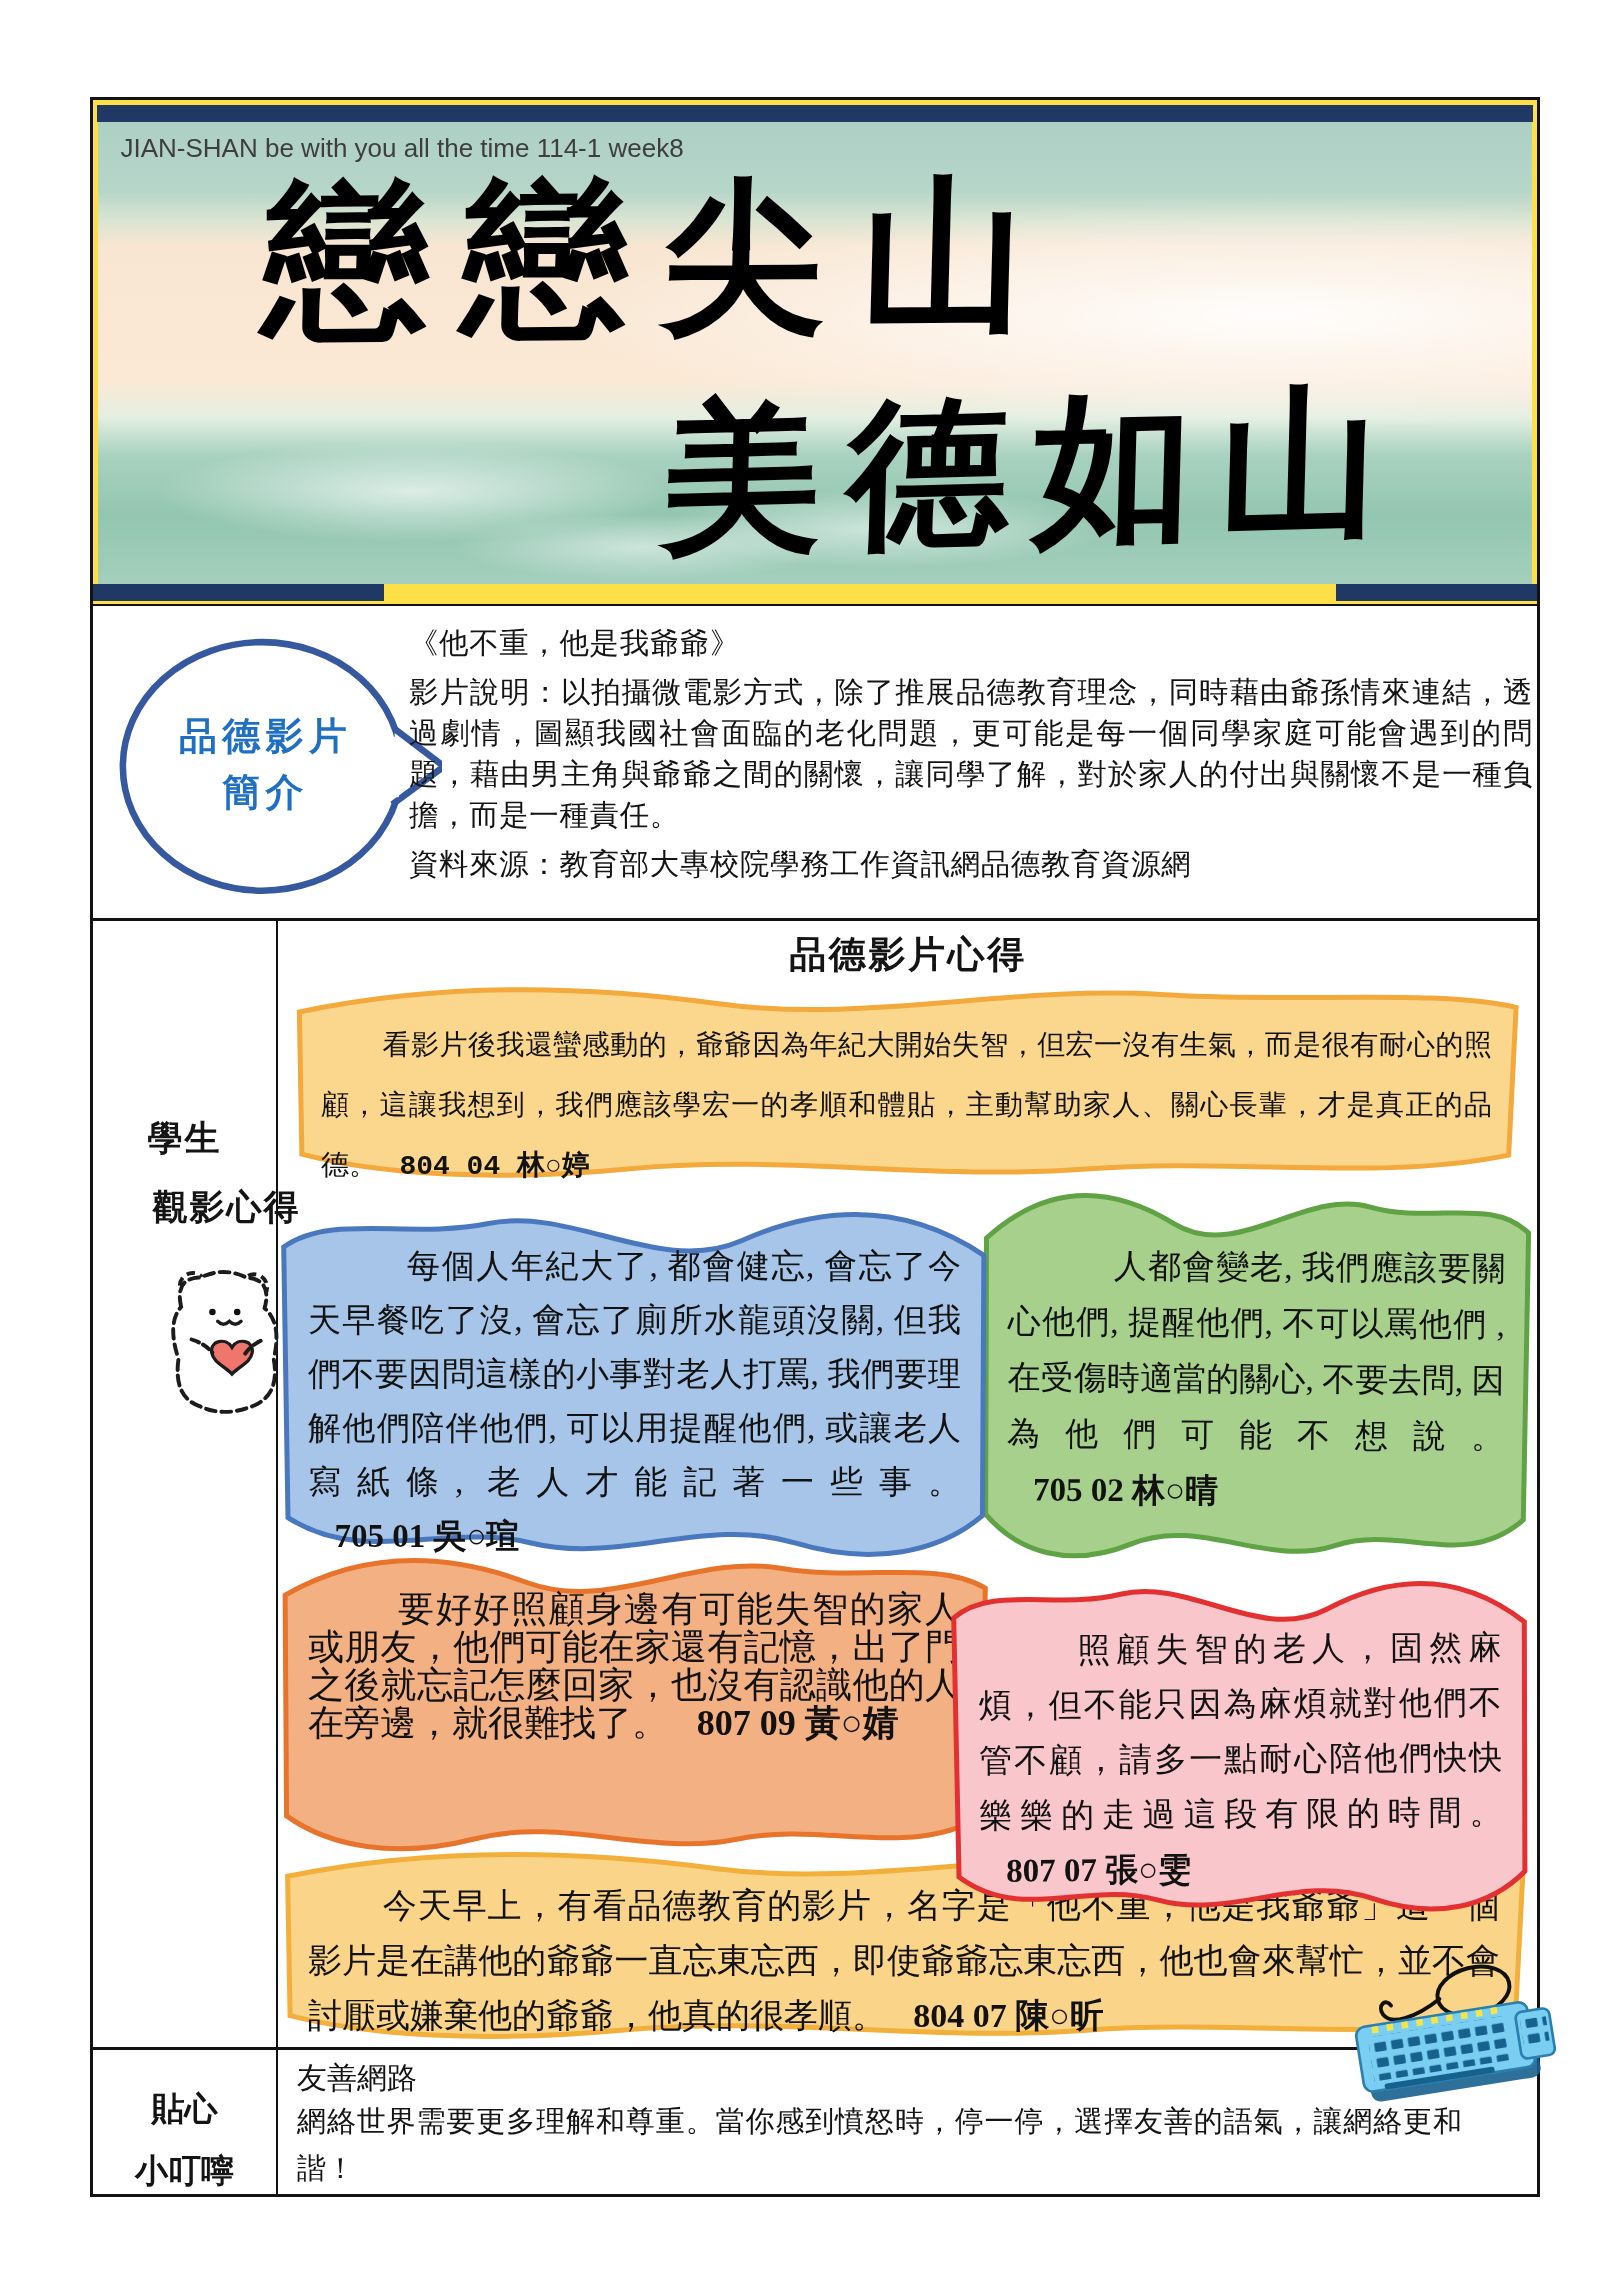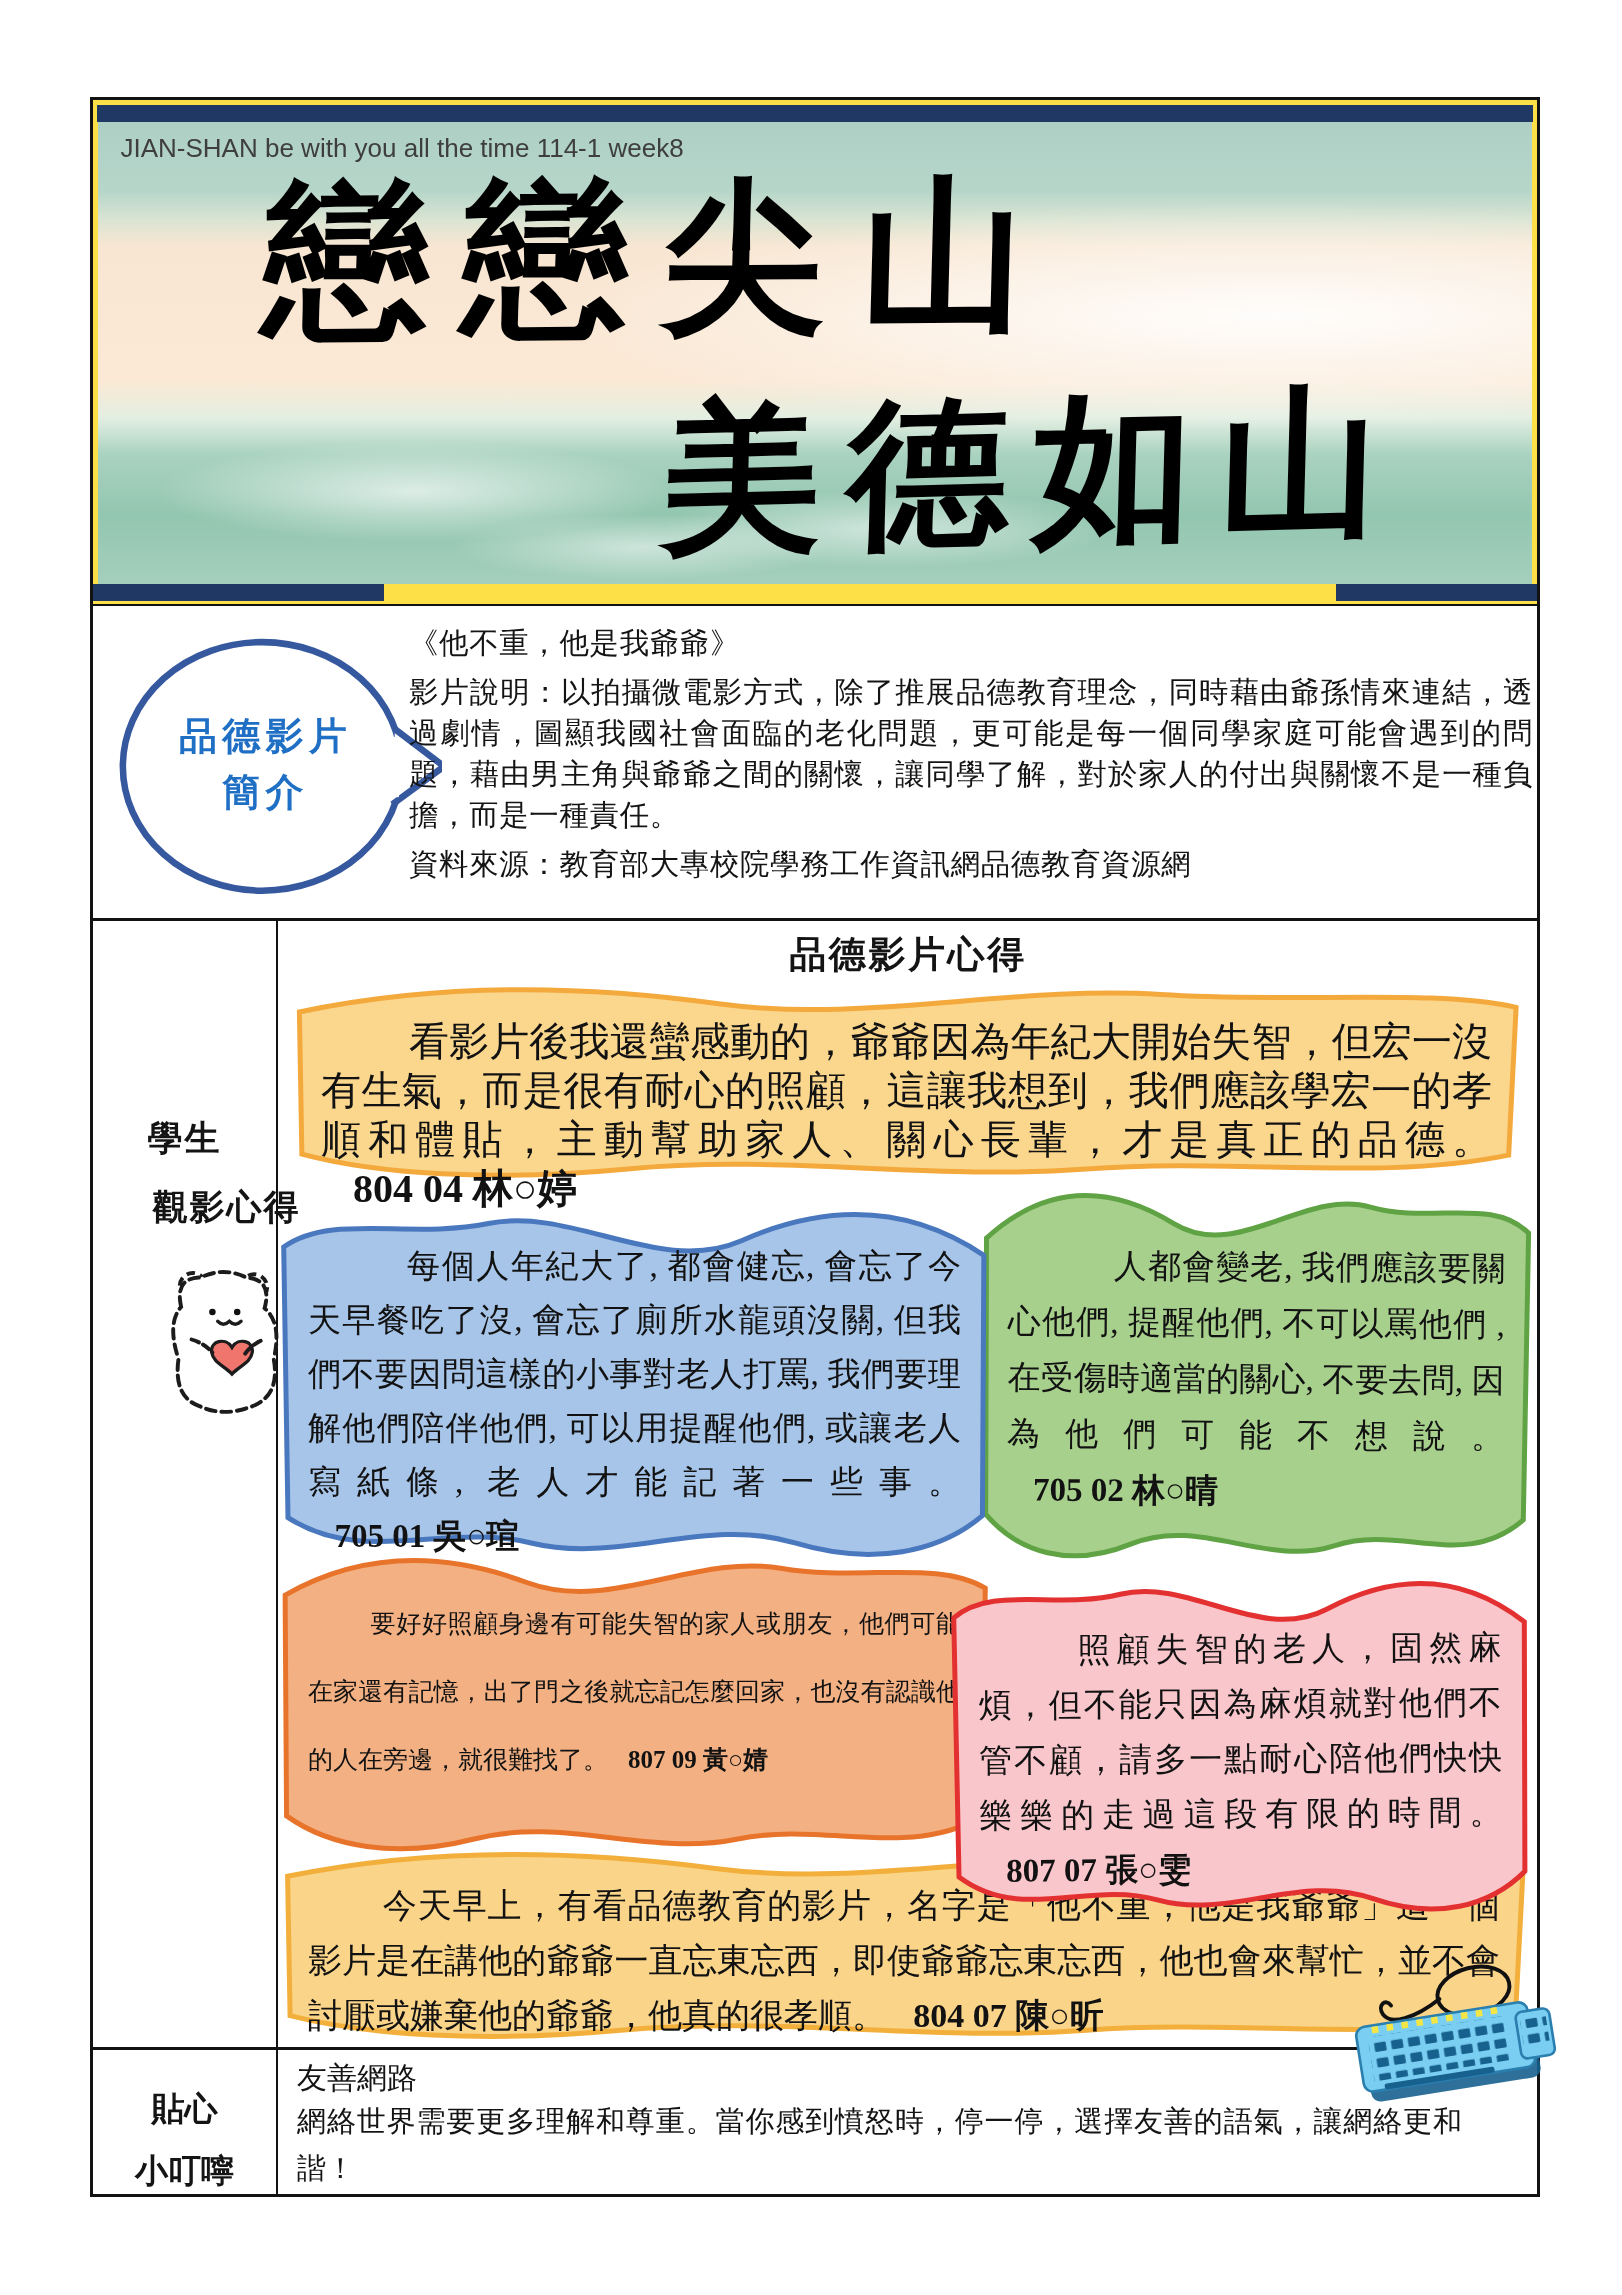--- a/index.html
+++ b/index.html
@@ -112,21 +112,21 @@
           </svg>
         </div>
       </div>
 
       <div class="section-title">品德影片心得</div>
 
       <div class="note" style="left:194px;top:58px;width:1239px;height:208px;z-index:1;">
         <svg class="wave" viewBox="0 0 1000 600" preserveAspectRatio="none">
           <path d="M10,95 C120,12 235,15 350,72 C465,128 585,18 705,45 C815,70 925,28 992,82 L986,508 C880,585 765,515 645,548 C520,582 400,505 275,548 C165,585 72,562 12,505 Z" stroke-width="5" vector-effect="non-scaling-stroke" fill="#FBD78E" stroke="#F3A93C"></path>
         </svg>
-        <div class="note-text" style="padding:38px 34px 0 34px;font-size:40px;line-height:49px;text-indent:2.2em;">
+        <div class="note-text" style="padding:38px 34px 0 34px;font-size:28px;line-height:60px;text-indent:2.2em;font-family:Liberation Mono, monospace;">
           <span>看影片後我還蠻感動的，爺爺因為年紀大開始失智，但宏一沒有生氣，而是很有耐心的照顧，這讓我想到，我們應該學宏一的孝順和體貼，主動幫助家人、關心長輩，才是真正的品德。</span><span class="sig">804 04 林○婷</span>
         </div>
       </div>
 
       <div class="note flip" style="left:185px;top:274px;width:713px;height:381px;z-index:3;">
         <svg class="wave" viewBox="0 0 1000 600" preserveAspectRatio="none">
           <path d="M10,95 C120,12 235,15 350,72 C465,128 585,18 705,45 C815,70 925,28 992,82 L986,508 C880,585 765,515 645,548 C520,582 400,505 275,548 C165,585 72,562 12,505 Z" stroke-width="5" vector-effect="non-scaling-stroke" fill="#A7C5E8" stroke="#4A78BE"></path>
         </svg>
         <div class="note-text" style="padding:44px 30px 0 30px;font-size:33px;line-height:54px;text-indent:3em;">
           <span>每個人年紀大了, 都會健忘, 會忘了今天早餐吃了沒, 會忘了廁所水龍頭沒關, 但我們不要因問這樣的小事對老人打罵, 我們要理解他們陪伴他們, 可以用提醒他們, 或讓老人寫紙條, 老人才能記著一些事。</span><span class="sig">705 01 吳○瑄</span>
@@ -139,21 +139,21 @@
         </svg>
         <div class="note-text" style="padding:63px 27.5px 0 27.5px;font-size:33px;line-height:56px;text-indent:3.2em;">
           <span>人都會變老, 我們應該要關心他們, 提醒他們, 不可以罵他們 , 在受傷時適當的關心, 不要去問, 因為他們可能不想說。</span><span class="sig">705 02 林○晴</span>
         </div>
       </div>
 
       <div class="note" style="left:185px;top:623px;width:713px;height:323px;z-index:4;">
         <svg class="wave" viewBox="0 0 1000 600" preserveAspectRatio="none">
           <path d="M10,95 C120,12 235,15 350,72 C465,128 585,18 705,45 C815,70 925,28 992,82 L986,508 C880,585 765,515 645,548 C520,582 400,505 275,548 C165,585 72,562 12,505 Z" stroke-width="5" vector-effect="non-scaling-stroke" fill="#F3B183" stroke="#E8742C"></path>
         </svg>
-        <div class="note-text" style="padding:46px 30px 0 30px;font-size:25px;line-height:68px;text-indent:2.5em;">
+        <div class="note-text" style="padding:46px 30px 0 30px;font-size:36px;line-height:38px;text-indent:2.5em;">
           <span>要好好照顧身邊有可能失智的家人或朋友，他們可能在家還有記憶，出了門之後就忘記怎麼回家，也沒有認識他的人在旁邊，就很難找了。</span><span class="sig">807 09 黃○婧</span>
         </div>
       </div>
 
       <div class="note flip" style="left:857px;top:645px;width:581px;height:365px;z-index:6;transform:rotate(-0.4deg);">
         <svg class="wave" viewBox="0 0 1000 600" preserveAspectRatio="none">
           <path d="M10,95 C120,12 235,15 350,72 C465,128 585,18 705,45 C815,70 925,28 992,82 L986,508 C880,585 765,515 645,548 C520,582 400,505 275,548 C165,585 72,562 12,505 Z" stroke-width="5" vector-effect="non-scaling-stroke" fill="#F9C6CB" stroke="#E33030"></path>
         </svg>
         <div class="note-text" style="padding:56px 29px 0 29px;font-size:33px;line-height:55px;text-indent:3em;">
           <span>照顧失智的老人，固然麻煩，但不能只因為麻煩就對他們不管不顧，請多一點耐心陪他們快快樂樂的走過這段有限的時間。</span><span class="sig">807 07 張○雯</span>

